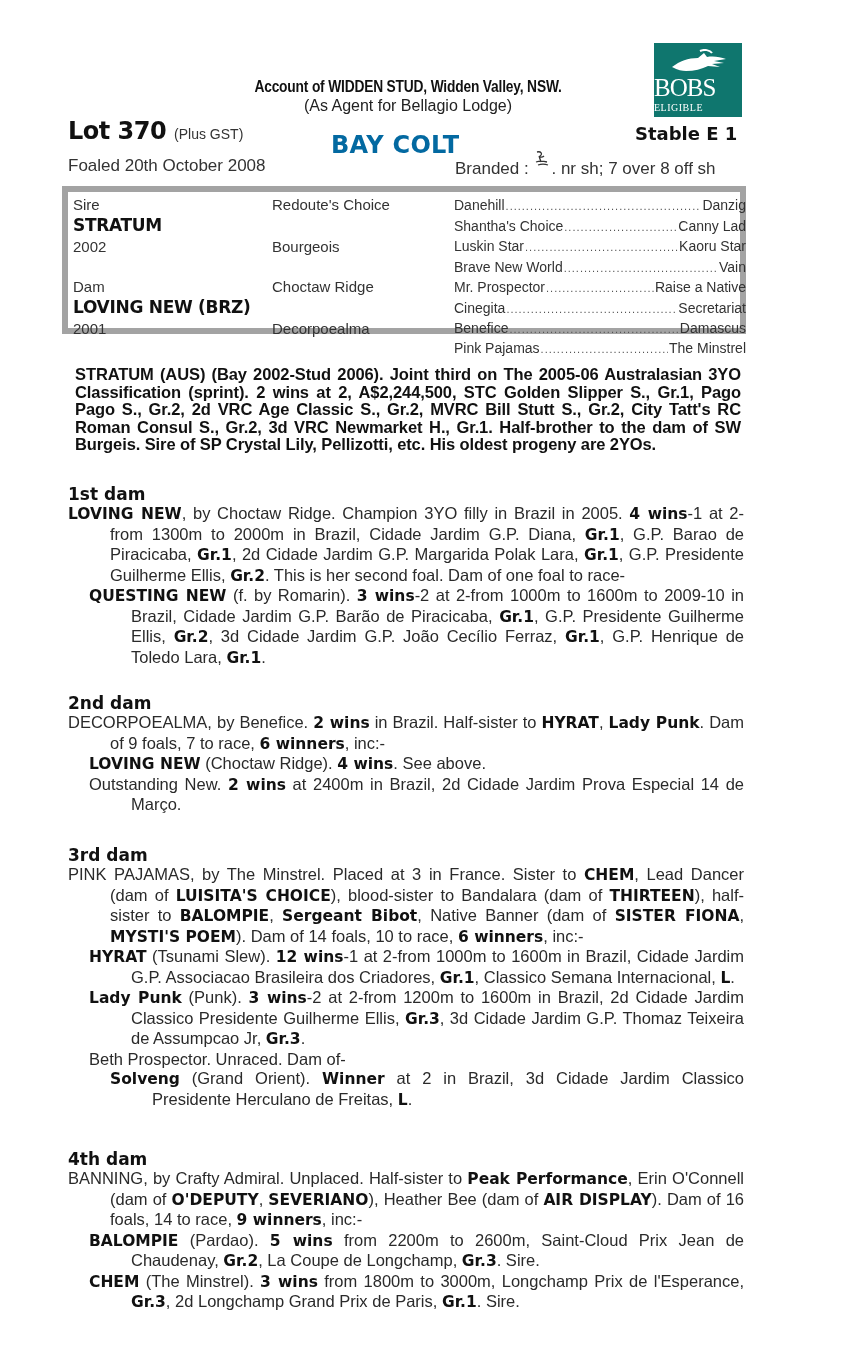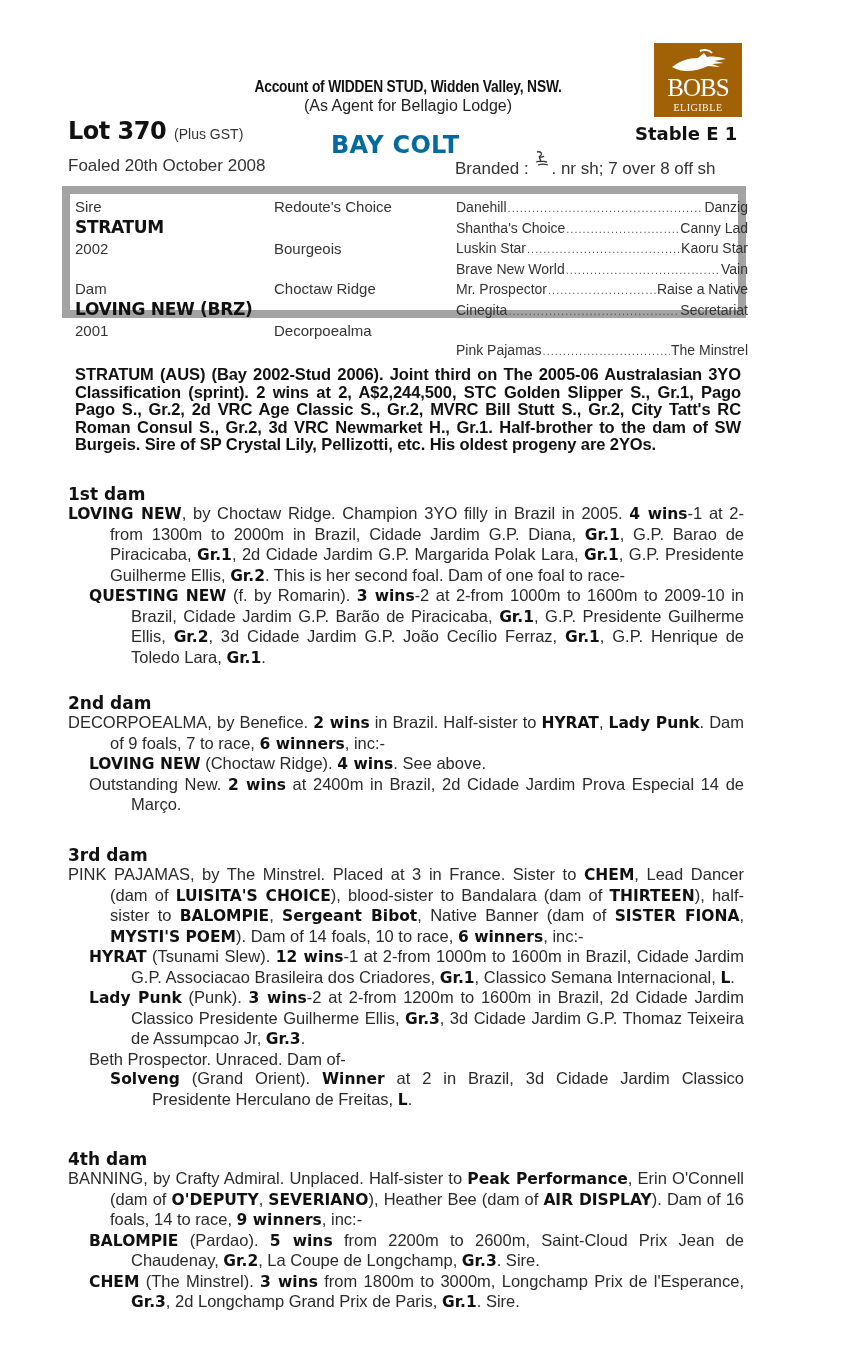--- a/index.html
+++ b/index.html
@@ -2,32 +2,32 @@
 <html><head>
 <meta charset="utf-8">
 <style>
   html, body { margin:0; padding:0; background:#ffffff; }
   body { width:860px; height:1356px; position:relative; overflow:hidden; color:#1a1a1a;
          font-family:"Liberation Sans", sans-serif; }
   .abs { position:absolute; }
   .consignor { left:0; width:816px; top:78px; text-align:center; font-weight:bold; font-size:16px;
                letter-spacing:-0.2px; transform:scaleX(0.86); transform-origin:408px 0; color:#111; }
   .agent { left:0; width:816px; top:97px; text-align:center; font-size:16px; color:#222; }
-  .logo { left:654px; top:43px; width:88px; height:74px; background:#a16207; color:#fff; text-align:center; }
+  .logo { left:654px; top:43px; width:88px; height:74px; background:#0f766e; color:#fff; }
   .logo .horse { position:absolute; left:16px; top:6px; width:58px; height:26px; }
   .logo .bobs { position:absolute; left:0; right:0; top:32px; font-family:"Liberation Serif", serif; font-size:25px; line-height:26px; letter-spacing:-1px; }
   .logo .elig { position:absolute; left:0; right:0; top:59px; font-family:"Liberation Serif", serif; font-size:10px; letter-spacing:0.5px; }
   .lot { left:68px; top:117px; font-size:24px; font-weight:900; color:#111; font-family:"DejaVu Sans", sans-serif; letter-spacing:-0.5px; }
   .lot .gst { font-size:14px; font-weight:normal; font-family:"Liberation Sans", sans-serif; color:#333; letter-spacing:0; }
   .colt { left:331px; top:131px; font-size:24px; font-weight:900; color:#0369a1; font-family:"DejaVu Sans", sans-serif; letter-spacing:0.3px; }
   .stable { left:635px; top:123px; font-size:18px; font-weight:900; font-family:"DejaVu Sans", sans-serif; color:#111; }
   .foaled { left:68px; top:156px; font-size:17px; color:#333; }
   .branded { left:455px; top:156px; font-size:17px; color:#333; white-space:nowrap; }
   .brand-mark { display:inline-block; width:18px; height:18px; position:relative; top:-6px; }
-  .pedigree { left:62px; top:186px; width:684px; height:132px; border:8px solid #a3a3a3; box-sizing:border-box; }
+  .pedigree { left:62px; top:186px; width:684px; height:148px; border:6px solid #a3a3a3; box-sizing:border-box; }
   .ped-row { position:absolute; font-size:15px; color:#333; white-space:nowrap; }
   .ped-bold { font-weight:900; font-family:"DejaVu Sans", sans-serif; font-size:17px; color:#111; letter-spacing:-0.3px; }
   .gp { position:absolute; left:386px; width:292px; font-size:14px; color:#333; display:flex; }
   .gp .l { white-space:nowrap; }
   .gp .dots { flex:1; overflow:hidden; white-space:nowrap; color:#555; letter-spacing:1px; margin:0 1px; }
   .gp .dots::before { content:"................................................................................"; font-size:11px; }
   .gp .r { white-space:nowrap; }
   .sire-para { left:75px; top:366px; width:666px; font-family:"Liberation Sans", sans-serif; font-weight:bold;
                font-size:16.5px; line-height:17.5px; text-align:justify; color:#111; letter-spacing:-0.1px; }
   .section { position:absolute; left:68px; width:676px; font-size:16.5px; line-height:19.5px; color:#2a2a2a; }
@@ -101,20 +101,25 @@
   <div class="gp" style="top:87px">
       <span class="l">Mr. Prospector</span>
       <span class="dots"></span>
       <span class="r">Raise a Native</span>
     </div>
   <div class="gp" style="top:107.5px">
       <span class="l">Cinegita</span>
       <span class="dots"></span>
       <span class="r">Secretariat</span>
     </div>
+  <div class="gp" style="top:128px">
+      <span class="l">Benefice</span>
+      <span class="dots"></span>
+      <span class="r">Damascus</span>
+    </div>
   <div class="gp" style="top:148px">
       <span class="l">Pink Pajamas</span>
       <span class="dots"></span>
       <span class="r">The Minstrel</span>
     </div>
 </div>
 
 <div class="abs sire-para">STRATUM (AUS) (Bay 2002-Stud 2006). Joint third on The 2005-06 Australasian 3YO Classification (sprint). 2 wins at 2, A$2,244,500, STC Golden Slipper S., Gr.1, Pago Pago S., Gr.2, 2d VRC Age Classic S., Gr.2, MVRC Bill Stutt S., Gr.2, City Tatt's RC Roman Consul S., Gr.2, 3d VRC Newmarket H., Gr.1. Half-brother to the dam of SW Burgeis. Sire of SP Crystal Lily, Pellizotti, etc. His oldest progeny are 2YOs.</div>
 
 <div class="section" style="top:484px">

